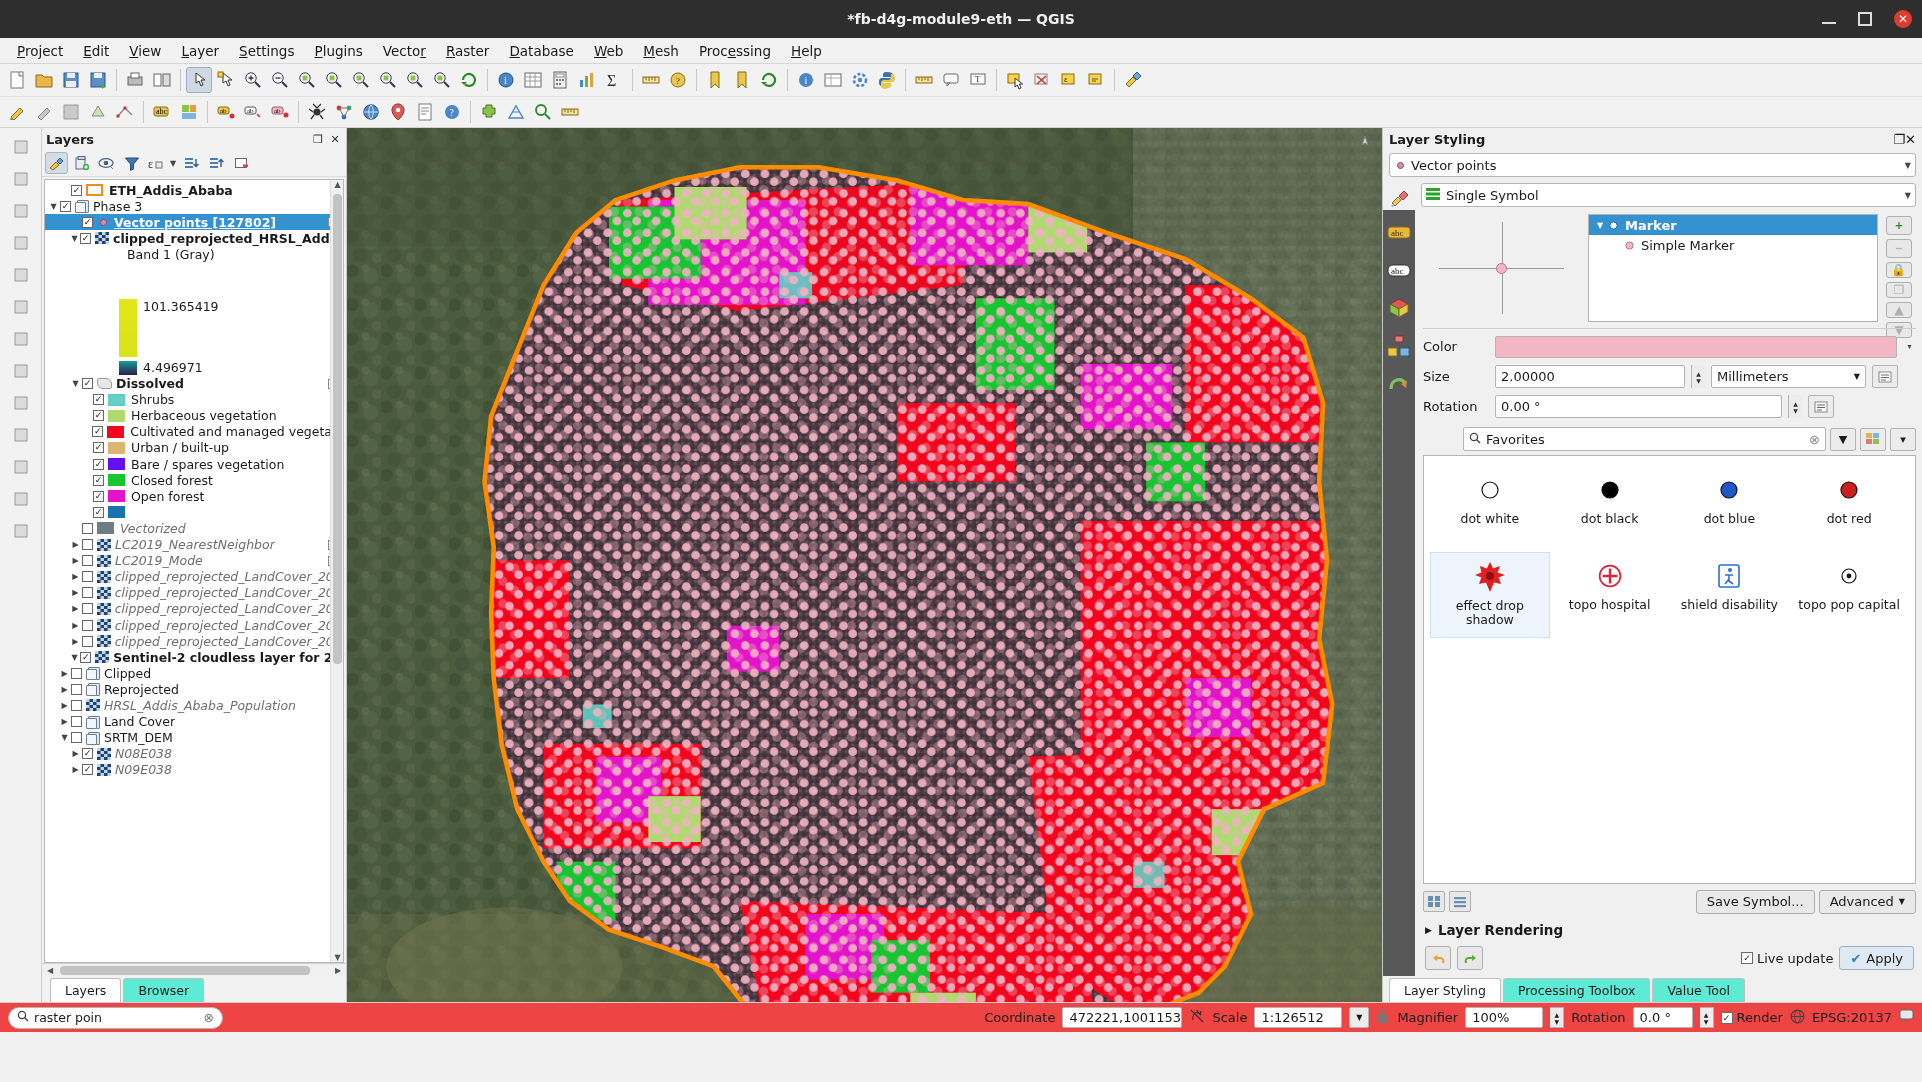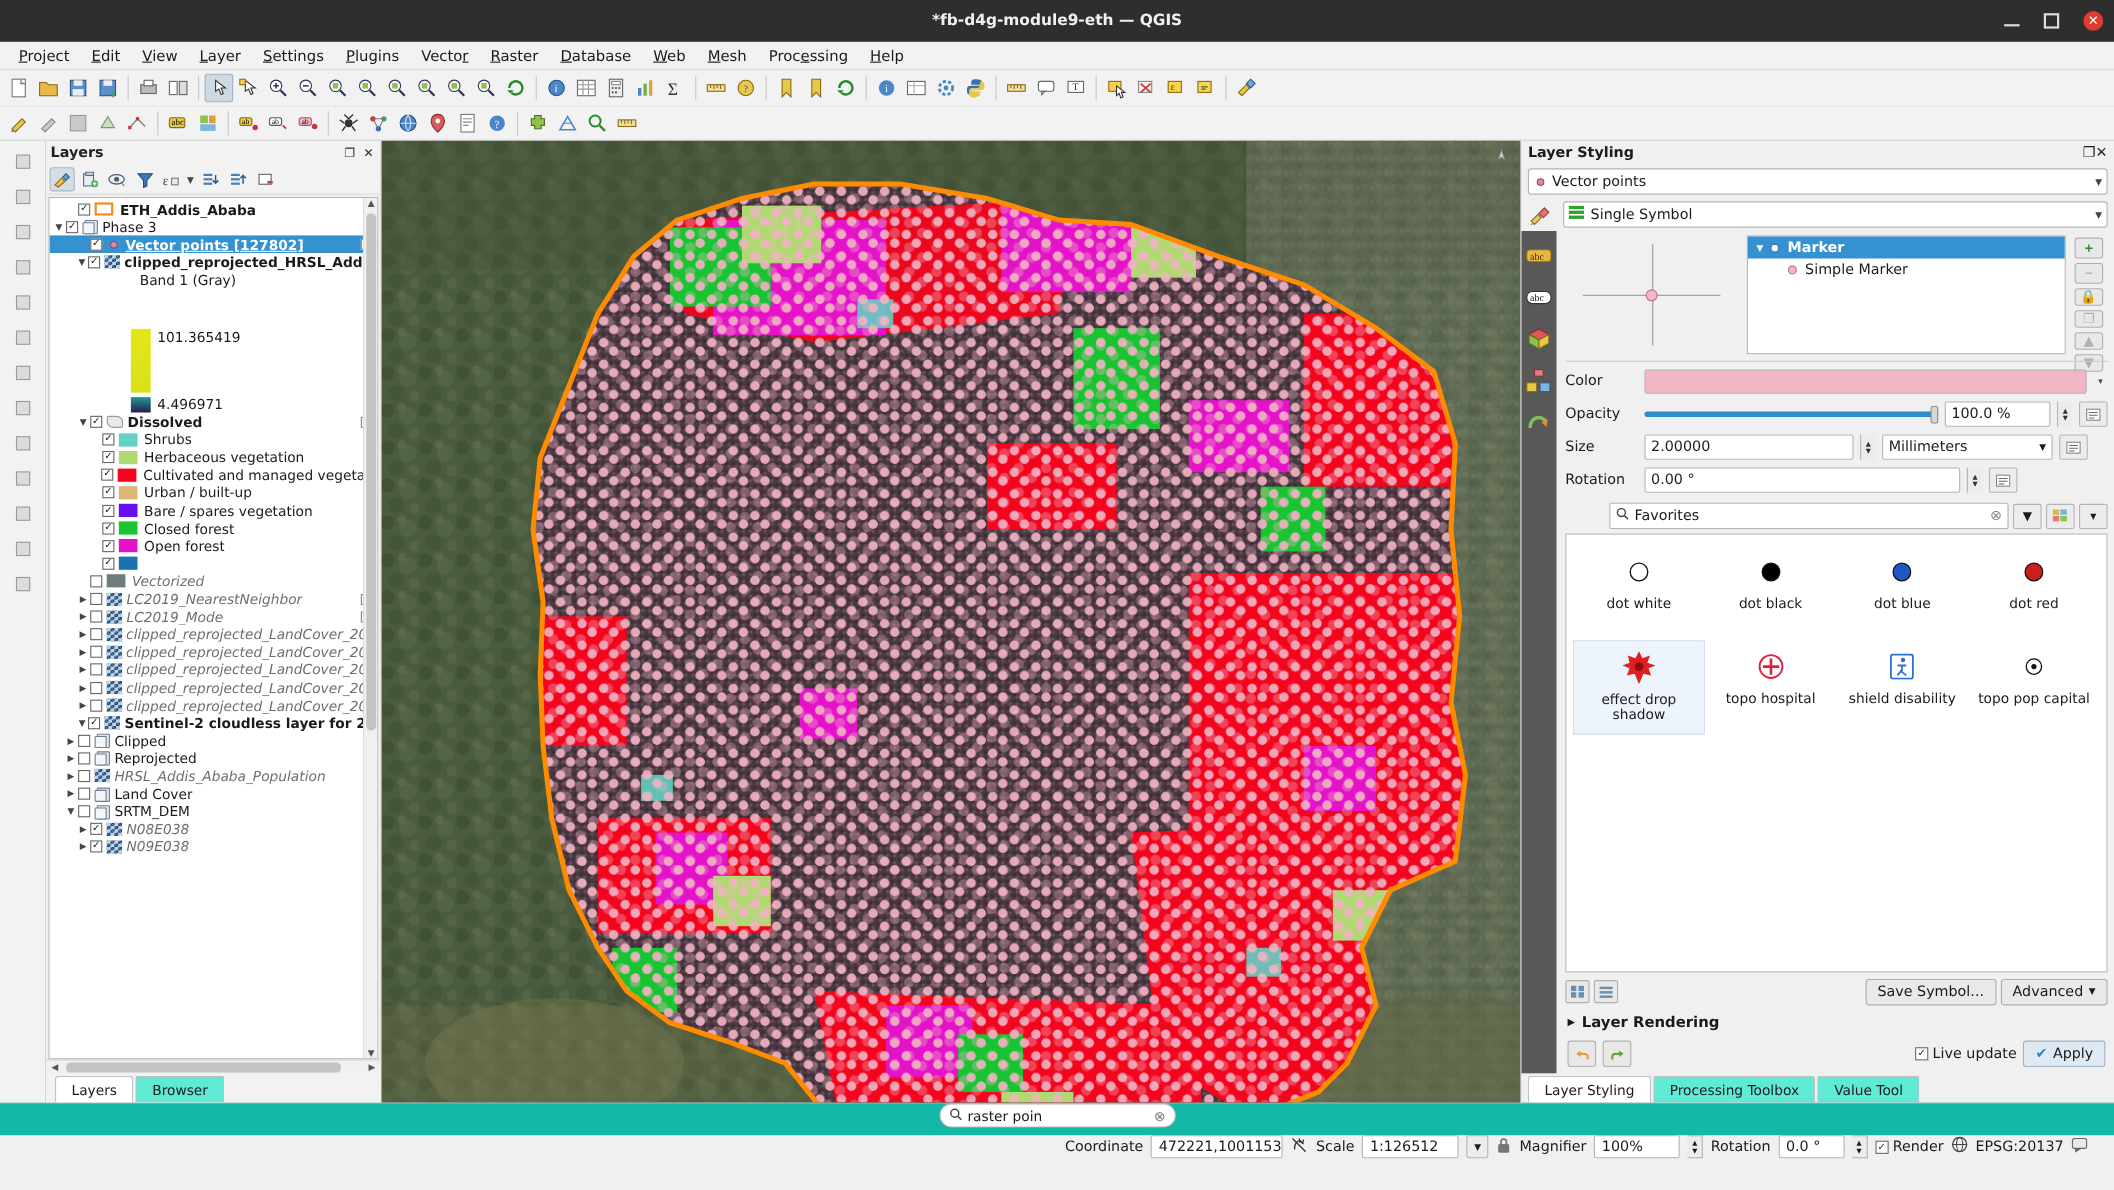--- a/index.html
+++ b/index.html
@@ -162,22 +162,22 @@
   .galbar .spacer{flex:1;}
   .btn{ height:24px; padding:0 10px; border:1px solid #aeaeae; background:#e9e9e9;
         border-radius:3px; font-size:13px; display:flex;align-items:center;gap:5px;cursor:pointer;}
   .rendering{ display:flex;align-items:center;gap:6px; padding:8px 2px 6px 2px; font-weight:bold; font-size:13.5px;}
   .bottombar{ display:flex; align-items:center; gap:6px; padding:2px 2px 6px 2px;}
   .chk{ width:12px;height:12px;border:1px solid #6a6a6a;background:#fff;display:inline-flex;
         align-items:center;justify-content:center;font-size:9px;margin-right:4px;}
   .styletabs{ height:26px; display:flex; align-items:flex-end; gap:2px; padding-left:6px;}
 
   
-  .statusbar{ height:30px; background:#14b8a6; border-top:1px solid #cfcfcf;
-              display:flex;align-items:center;gap:7px; padding:0 24px; font-size:13px;flex-direction:column;}
+  .statusbar{ height:30px; background:#ef4444; border-top:1px solid #cfcfcf;
+              display:flex;align-items:center;gap:7px; padding:0 8px; font-size:13px;}
   .sfield{ height:21px; background:#fff;border:1px solid #b4b4b4;border-radius:2px;
            display:flex;align-items:center;padding:0 6px;}
   .sspin{ width:14px;height:21px;border:1px solid #b4b4b4;border-left:none;background:#ececec;
           display:flex;flex-direction:column;align-items:center;justify-content:center;font-size:6px;}
   .sarrow{ width:20px;height:21px;border:1px solid #b4b4b4;background:#ececec;
            display:flex;align-items:center;justify-content:center;font-size:8px;border-radius:2px;}
   .searchbar{ display:flex;align-items:center;}
   .findbox{ width:215px;height:22px;background:#fff;border:1px solid #b4b4b4;border-radius:11px;
             display:flex;align-items:center;gap:5px;padding:0 8px;font-size:12.5px;}
   .right{margin-left:auto;}
@@ -1081,21 +1081,21 @@
     <div class="strip">
       <div class="combo">
         <span class="pointicon">
             <i></i>
           </span>
         <span>Vector points</span>
         <span class="arrow">▼</span>
       </div>
     </div>
 
-    <div class="strip" style="padding-left:2px;">
+    <div class="strip" style="padding-left:2px;align-items:flex-end;">
       <div style="width:30px;display:flex;align-items:center;justify-content:center;">
         <svg width="22" height="20" viewBox="0 0 22 20">
             <path d="M3 16 L9 10 L12 13 L6 19 Z" fill="#e8c86a" stroke="#8a6b1d"></path>
             <path d="M10 9 L15 4 L19 8 L14 13 Z" fill="#ea6f6f" stroke="#9b3a3a"></path>
             <path d="M2 19 L5 17 L4 20 Z" fill="#6fa8d8"></path>
           </svg>
       </div>
       <div class="combo">
         <span style="margin-right:6px;">
           <svg width="14" height="12" viewBox="0 0 14 12">
@@ -1186,35 +1186,20 @@
         </div>
 
         <hr class="sep">
 
         <div class="prow">
           <div class="plabel">Color</div>
           <div class="colorbar" id="colorswatch" style="background: rgb(242, 182, 196);"></div>
           <div class="miniarrow">▾</div>
         </div>
 
-        <div class="prow">
-          <div class="plabel">Opacity</div>
-          <div class="slider">
-            <div class="track"></div>
-              <div class="knob"></div>
-          </div>
-          <div class="field" style="width:96px;justify-content:flex-start;">100.0 %</div>
-          <div class="spin">▲<br>▼</div>
-          <div class="dd">
-            <svg width="14" height="12" viewBox="0 0 14 12">
-                <rect x="1" y="1" width="12" height="10" fill="#fff" stroke="#888"></rect>
-                <path d="M3 4h8M3 6.5h8M3 9h5" stroke="#666"></path>
-              </svg>
-          </div>
-        </div>
 
         <div class="prow">
           <div class="plabel">Size</div>
           <div class="field" style="width:190px;">2.00000</div>
           <div class="spin">▲<br>▼</div>
           <div class="field" style="width:155px;">
             <span>Millimeters</span>
             <span style="margin-left:auto;font-size:8px;">▼</span>
           </div>
           <div class="dd">

